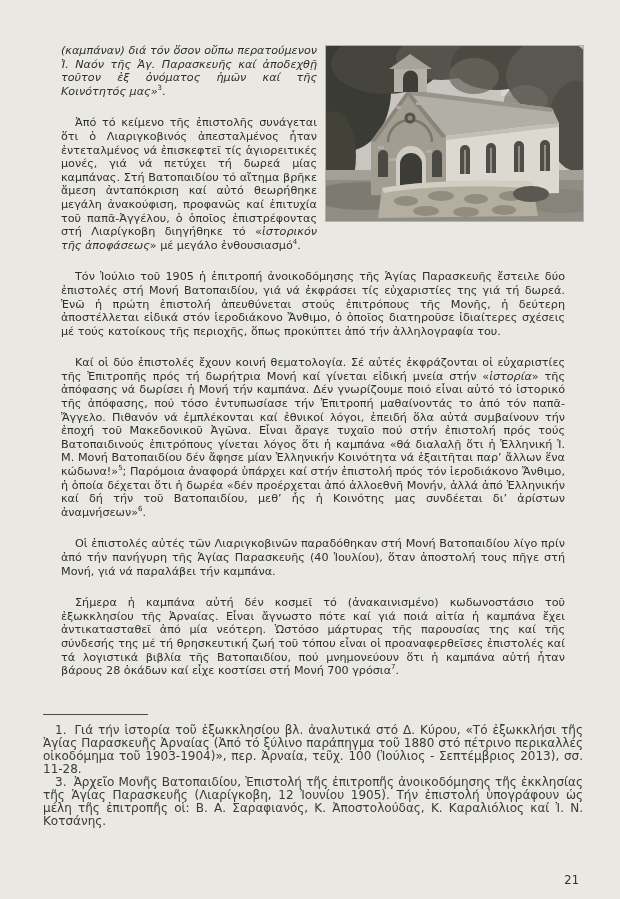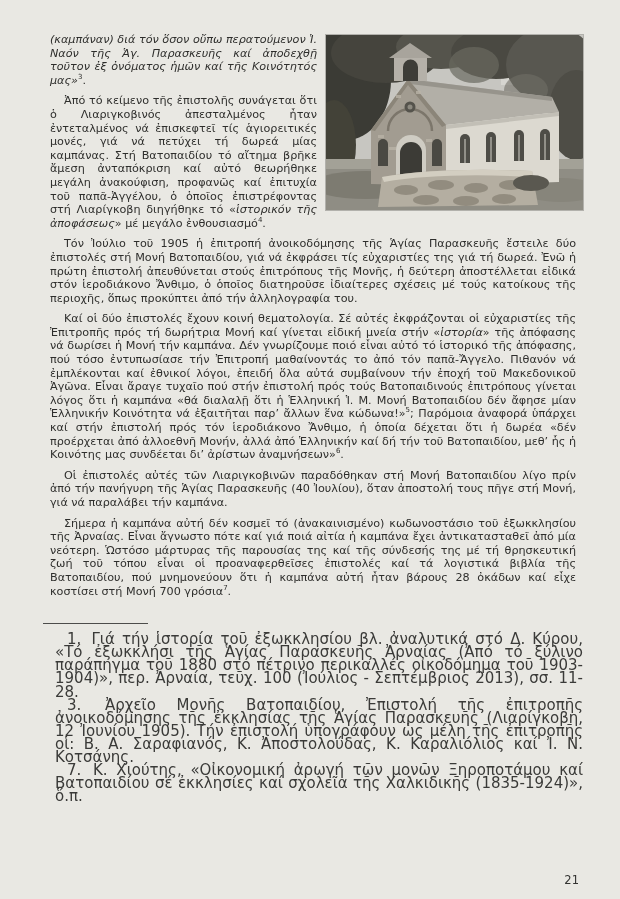--- a/index.html
+++ b/index.html
@@ -24,40 +24,40 @@
   .article::after{content:"";display:block;clear:both;}
   .photo-frame{
     float:right;
     width:257px;height:175px;
     margin:2px 0 7px 9px;
     background:#c9c8c3;
     outline:1px solid #b2b1ac;
   }
   .photo-frame svg{display:block;width:100%;height:100%;}
   .para{
-    margin:7px;
+    margin:18px;
     font-size:11.2px;
     line-height:13.6px;
     text-align:justify;
     letter-spacing:0;
   }
   .para.ind{text-indent:14px;}
   .para .it{font-style:italic;}
   .para sup{
     font-size:7px;
     line-height:0;
     vertical-align:super;
   }
   .fn-separator{
     width:105px;
     border-top:1px solid #4c4c4a;
     margin:18px 0 9px 0;
     height:0;
   }
-  .footnotes{font-size:15px;line-height:13.1px;color:var(--footnote_color);margin-left:12px;}
+  .footnotes{font-size:12px;line-height:13.1px;color:var(--footnote_color);}
   .fn{
     margin:0;
     text-align:justify;
     text-indent:12px;
   }
   .fn .fn-num{padding-right:3px;}
   .page-number{
     position:absolute;
     right:41px;
     bottom:12px;
@@ -176,18 +176,17 @@
           <p class="para ind"><span>Οἱ ἐπιστολές αὐτές τῶν Λιαριγκοβινῶν παραδόθηκαν στή Μονή Βατοπαιδίου λίγο πρίν ἀπό τήν πανήγυρη τῆς Ἁγίας Παρασκευῆς (40 Ἰουλίου), ὅταν ἀποστολή τους πῆγε στή Μονή, γιά νά παραλάβει τήν καμπάνα.</span></p>
           <p class="para ind"><span>Σήμερα ἡ καμπάνα αὐτή δέν κοσμεῖ τό (ἀνακαινισμένο) κωδωνοστάσιο τοῦ ἐξωκκλησίου τῆς Ἀρναίας. Εἶναι ἄγνωστο πότε καί γιά ποιά αἰτία ἡ καμπάνα ἔχει ἀντικατασταθεῖ ἀπό μία νεότερη. Ὡστόσο μάρτυρας τῆς παρουσίας της καί τῆς σύνδεσής της μέ τή θρησκευτική ζωή τοῦ τόπου εἶναι οἱ προαναφερθεῖσες ἐπιστολές καί τά λογιστικά βιβλία τῆς Βατοπαιδίου, πού μνημονεύουν ὅτι ἡ καμπάνα αὐτή ἦταν βάρους 28 ὀκάδων καί εἶχε κοστίσει στή Μονή 700 γρόσια</span><sup>7</sup><span>.</span></p>
         </div>
     </div>
 
     <div class="fn-separator"></div>
 
     <div class="footnotes">
         <p class="fn"><span class="fn-num">1.</span><span> Γιά τήν ἱστορία τοῦ ἐξωκκλησίου βλ. ἀναλυτικά στό Δ. Κύρου, «Τό ἐξωκκλήσι τῆς Ἁγίας Παρασκευῆς Ἀρναίας (Ἀπό τό ξύλινο παράπηγμα τοῦ 1880 στό πέτρινο περικαλλές οἰκοδόμημα τοῦ 1903-1904)», περ. Ἀρναία, τεῦχ. 100 (Ἰούλιος - Σεπτέμβριος 2013), σσ. 11-28.</span></p>
         <p class="fn"><span class="fn-num">3.</span><span> Ἀρχεῖο Μονῆς Βατοπαιδίου, Ἐπιστολή τῆς ἐπιτροπῆς ἀνοικοδόμησης τῆς ἐκκλησίας τῆς Ἁγίας Παρασκευῆς (Λιαρίγκοβη, 12 Ἰουνίου 1905). Τήν ἐπιστολή ὑπογράφουν ὡς μέλη τῆς ἐπιτροπῆς οἱ: Β. Α. Σαραφιανός, Κ. Ἀποστολούδας, Κ. Καραλιόλιος καί Ἰ. Ν. Κοτσάνης.</span></p>
-        <p class="fn"><span class="fn-num">7.</span><span> Κ. Χιούτης, «Οἰκονομική ἀρωγή τῶν μονῶν Ξηροποτάμου καί Βατοπαιδίου σέ ἐκκλησίες καί σχολεῖα τῆς Χαλκιδικῆς (1835-1924)», ὅ.π.</span></p>
       </div>
   </div>
 
   <div class="page-number">21</div>
 </div>
 
 </body></html>

